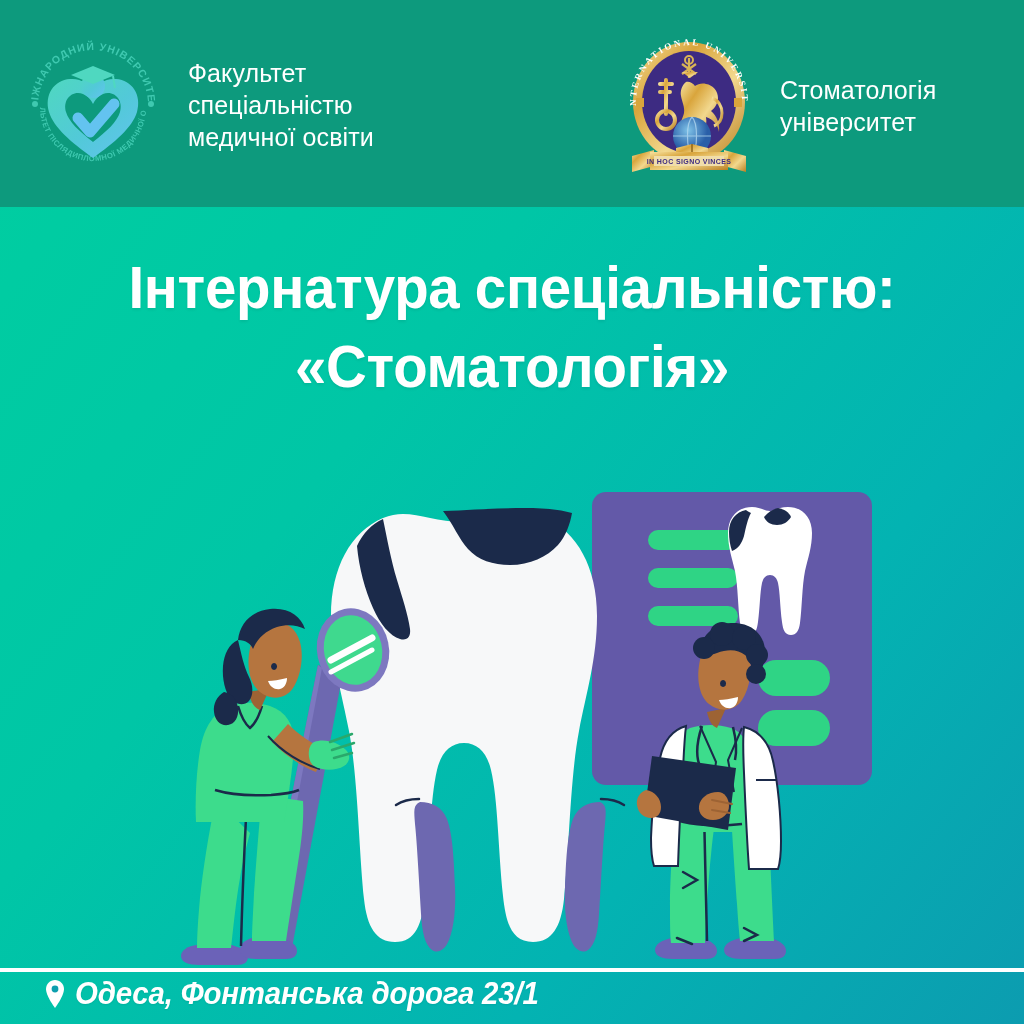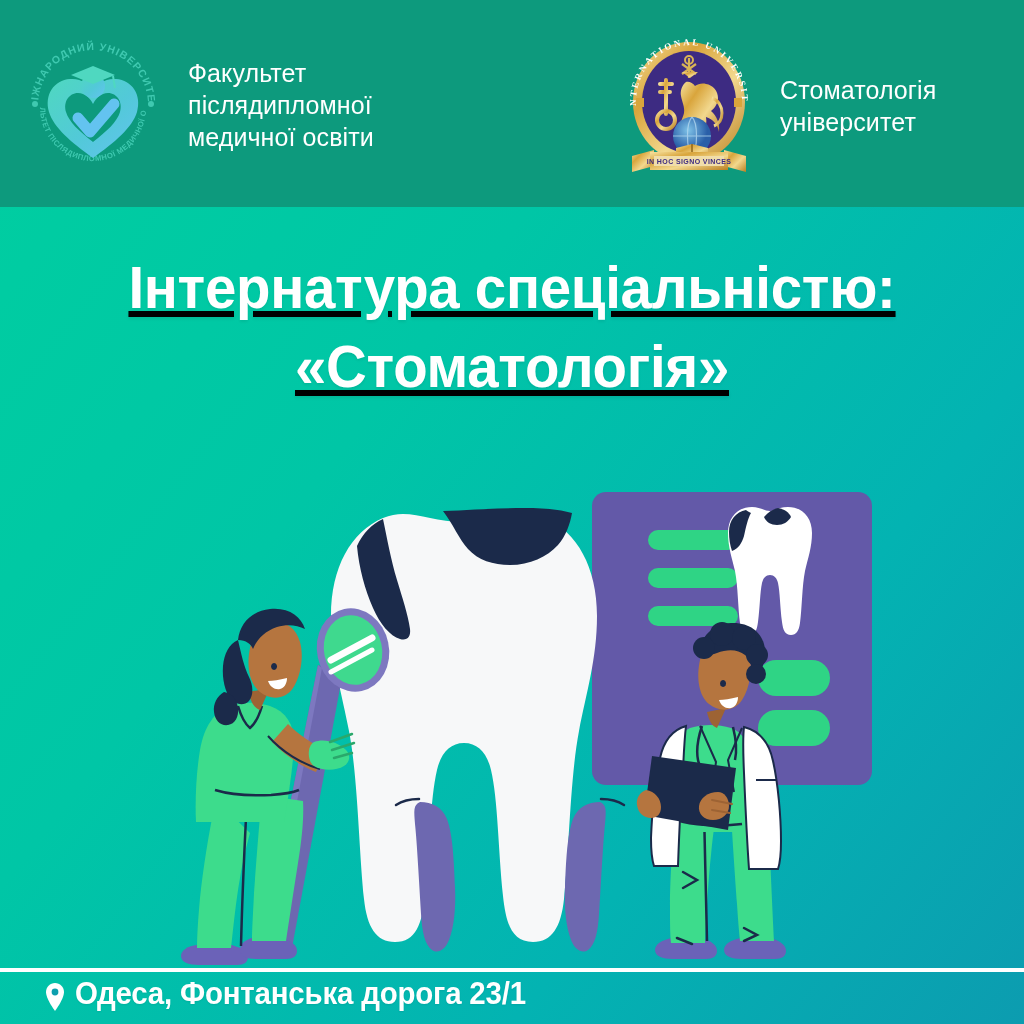--- a/index.html
+++ b/index.html
@@ -31,21 +31,21 @@
   
   .fac-logo{position:relative;width:150px;height:150px;}
   .fac-logo svg{display:block;}
 
   
   .uni-logo{position:relative;width:138px;height:140px;}
   .uni-logo svg{display:block;}
 
   
   .title-wrap{
-    position:absolute;left:0;top:248px;width:1024px;text-align:center;z-index:20;text-decoration:underline;
+    position:absolute;left:0;top:248px;width:1024px;text-align:center;z-index:20;
   }
   .title-line{
     color:#ffffff;font-weight:700;font-size:60px;line-height:1.32;
     letter-spacing:-.3px;
     font-family:"Liberation Sans","DejaVu Sans",sans-serif;
     transform:scaleX(.94);transform-origin:center;
     text-shadow:0 2px 3px rgba(0,0,0,.07);
   }
 
   
@@ -53,21 +53,21 @@
   .illus svg{display:block;}
 
   
   .divider{
     position:absolute;left:0;top:968px;width:1024px;height:4px;
     background:#ffffff;z-index:40;
   }
   .footer{
     position:absolute;left:0;top:972px;width:1024px;height:52px;z-index:41;
   }
-  .f-addr{position:absolute;left:44px;top:4px;display:flex;align-items:flex-end;}
+  .f-addr{position:absolute;left:44px;top:4px;display:flex;align-items:center;font-style:italic;}
   .f-phone{position:absolute;left:740px;top:4px;display:flex;align-items:center;}
   .f-text{
     color:#ffffff;font-weight:700;font-size:31px;letter-spacing:-.2px;
     transform:scaleX(.95);transform-origin:left center;white-space:nowrap;
     text-shadow:0 1px 2px rgba(0,0,0,.08);
   }
   .f-ico{margin-right:9px;display:flex;align-items:center;}
 </style>
 </head>
 <body>
@@ -239,21 +239,21 @@
           <path d="M75 112c-14-11-24-20-27-30-3-10 3-19 12-19 7 0 12 5 15 11 3-6 8-11 15-11 9 0 15 9 12 19-3 10-13 19-27 30z" fill="#0d9a7d"></path>
 
           <circle cx="75" cy="56" r="12" fill="url(#hg)"></circle>
           <path d="M53 45 L75 36 L97 45 L75 54 Z" fill="#4fd8c0"></path>
           <path d="M95 46 L97 58" stroke="#4fd8c0" stroke-width="2"></path>
 
           <path d="M60 88 L72 102 L96 74" stroke="#63c3f0" stroke-width="11" fill="none" stroke-linecap="round" stroke-linejoin="round"></path>
         </svg>
       </div>
       <div class="brand-text">Факультет
-післядипломної
+спеціальністю
 медичної освіти</div>
     </div>
 
     <div class="brand-right">
       <div class="uni-logo">
         <svg width="138" height="140" viewBox="0 0 138 140" xmlns="http://www.w3.org/2000/svg">
           <defs>
             <linearGradient id="gold" x1="0" y1="0" x2="1" y2="1">
               <stop offset="0%" stop-color="#f6e2a0"></stop>
               <stop offset="30%" stop-color="#d9a53c"></stop>

